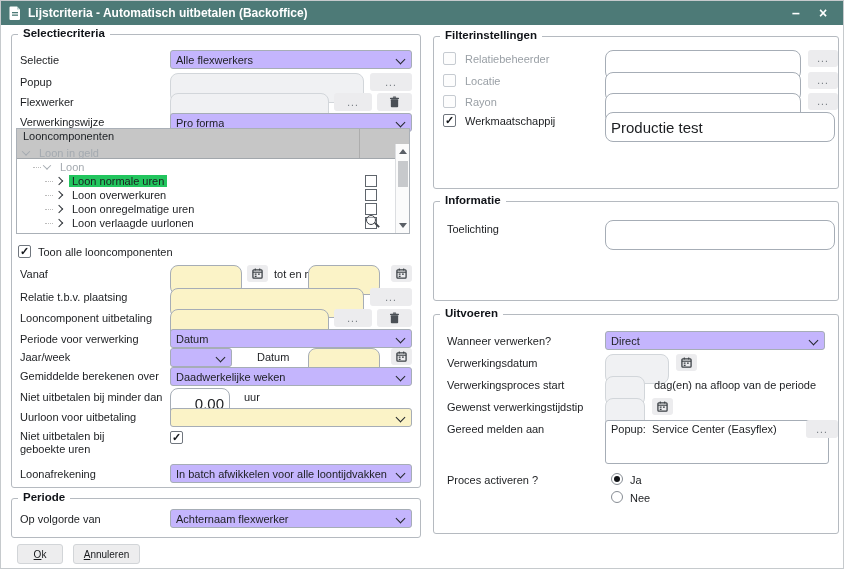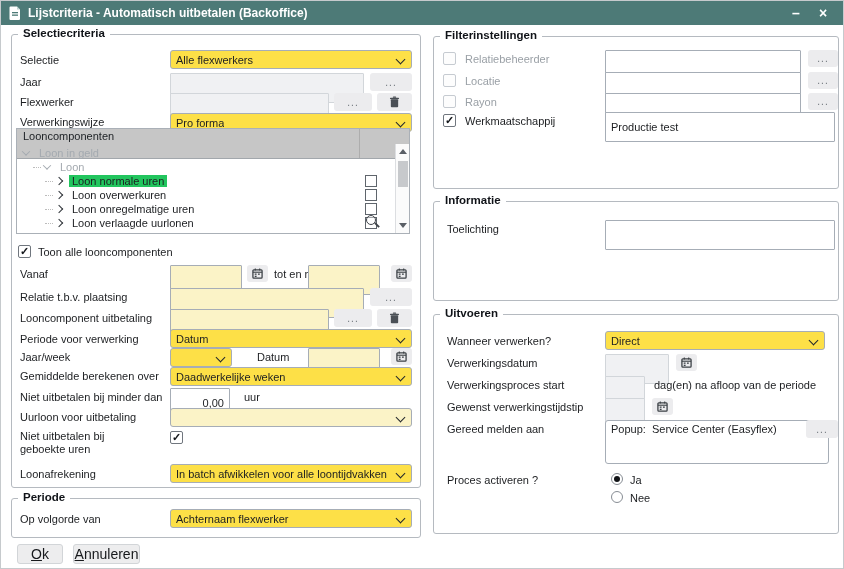--- a/index.html
+++ b/index.html
@@ -13,26 +13,26 @@
   .tbtn { color:#fff; width:20px; text-align:center; font-size:14px; font-weight:bold; line-height:24px; cursor:default; }
 
   
   .gbox { position:absolute; border:1px solid #b5bac0; border-radius:3px; background:#fff; }
   .gtitle { position:absolute; top:-8px; left:6px; background:#fff; padding:0 5px; font-weight:bold; font-size:11.5px; color:#101318; white-space:nowrap; }
 
   .lbl { position:absolute; white-space:nowrap; color:#1c1e21; }
   .lbl.dim { color:#9aa0a6; }
   .lbl.wrap { white-space:normal; line-height:13px; }
 
-  .fld { position:absolute; height:17px; border:1px solid #a6adb6; border-radius:1px; background:#fff; font-family:inherit; font-size:11px; padding:14px 5px; color:#1c1e21; outline:none; }
+  .fld { position:absolute; height:17px; border:1px solid #a6adb6; border-radius:8px; background:#fff; font-family:inherit; font-size:15px; padding:14px 5px; color:#1c1e21; outline:none; }
   .fld.dis { background:#f0f1f3; border-color:#d2d6da; }
   .fld.yel { background:#fbf3c7; }
   .fld.num { text-align:right; }
 
-  .sel { position:absolute; height:19px; border:1px solid #a6adb6; border-radius:3px; background:#fde047; padding:0 18px 0 5px; display:flex; align-items:center; overflow:hidden; }
+  .sel { position:absolute; height:19px; border:1px solid #a6adb6; border-radius:3px; background:#c4b5fd; padding:0 18px 0 5px; display:flex; align-items:center; overflow:hidden; }
   .sel.yel { background:#fbf3c7; }
   .sel .txt { white-space:nowrap; overflow:hidden; }
   .chev { position:absolute; right:7px; top:5px; width:7px; height:7px; border-right:1.6px solid #23272c; border-bottom:1.6px solid #23272c; transform:rotate(45deg); }
 
   .sbtn { position:absolute; height:18px; background:#ececee; border:none; border-radius:3px; display:flex; align-items:center; justify-content:center; color:#6e747b; font-size:10px; letter-spacing:1px; }
 
   .cb { position:absolute; width:13px; height:13px; border:1px solid #70767e; border-radius:2px; background:#fff; display:flex; align-items:center; justify-content:center; font-size:11px; font-weight:bold; color:#14171b; line-height:1; }
   .cb.dis { border-color:#c6cbd1; background:#fdfdfd; }
 
   .radio { position:absolute; width:12px; height:12px; border:1px solid #878d94; border-radius:50%; background:#fff; }
@@ -53,21 +53,21 @@
   .dots-h { width:8px; border-top:1px dotted #bcbcbc; margin-right:3px; flex:0 0 auto; }
   .tcb { position:absolute; width:12px; height:12px; border:1px solid #5f656c; background:#fff; left:348px; }
   .tscroll { position:absolute; right:0; top:15px; bottom:0; width:14px; border-left:1px solid #dcdee1; background:#fbfbfb; }
   .tri-up { position:absolute; top:5px; left:3px; width:0; height:0; border-left:4px solid transparent; border-right:4px solid transparent; border-bottom:5px solid #5a5f66; }
   .tri-down { position:absolute; bottom:5px; left:3px; width:0; height:0; border-left:4px solid transparent; border-right:4px solid transparent; border-top:5px solid #5a5f66; }
   .thumb { position:absolute; top:17px; left:2px; width:10px; height:26px; background:#c7c9cc; }
   .mag { position:absolute; left:349px; top:86px; width:10px; height:10px; border:1.6px solid #3f444a; border-radius:50%; background:rgba(255,255,255,.4); }
   .mag::after { content:""; position:absolute; width:6px; height:2px; background:#3f444a; transform:rotate(45deg); left:7px; top:8px; }
 
   
-  .btn { position:absolute; height:20px; background:#ededee; border:1px solid #d2d5d8; border-radius:3px; display:flex; align-items:center; justify-content:center; font-size:14px; color:#17191c; }
+  .btn { position:absolute; height:20px; background:#ededee; border:1px solid #d2d5d8; border-radius:3px; display:flex; align-items:center; justify-content:center; font-size:10px; color:#17191c; }
   .btn span { display:inline-block; }
   .btn span::first-letter { text-decoration:underline; }
 
   .ta { position:absolute; border:1px solid #a6adb6; border-radius:3px; background:#fff; padding:2px 5px; overflow:hidden; white-space:pre-wrap; }
   svg { display:block; }
 </style>
 </head>
 <body>
 
 <div class="dialog">
@@ -88,21 +88,21 @@
 
   <div class="gbox" style="left:10px; top:33px; width:410px; height:454px;">
     <span class="gtitle">Selectiecriteria</span>
 
     <span class="lbl" style="left:8px; top:19px;">Selectie</span>
     <div class="sel" style="left:158px; top:15px; width:242px;">
       <span class="txt">Alle flexwerkers</span>
       <span class="chev"></span>
     </div>
 
-    <span class="lbl" style="left:8px; top:41px;">Jaar</span>
+    <span class="lbl" style="left:8px; top:41px;">Popup</span>
     <input class="fld dis" style="left: 158px; top: 38px; width: 194px;" value="">
     <div class="sbtn" style="left:358px; top:38px; width:42px;">
         <span>...</span>
       </div>
 
     <span class="lbl" style="left:8px; top:61px;">Flexwerker</span>
     <input class="fld dis" style="left: 158px; top: 58px; width: 159px;" value="">
     <div class="sbtn" style="left:322px; top:58px; width:38px;">
         <span>...</span>
       </div>

